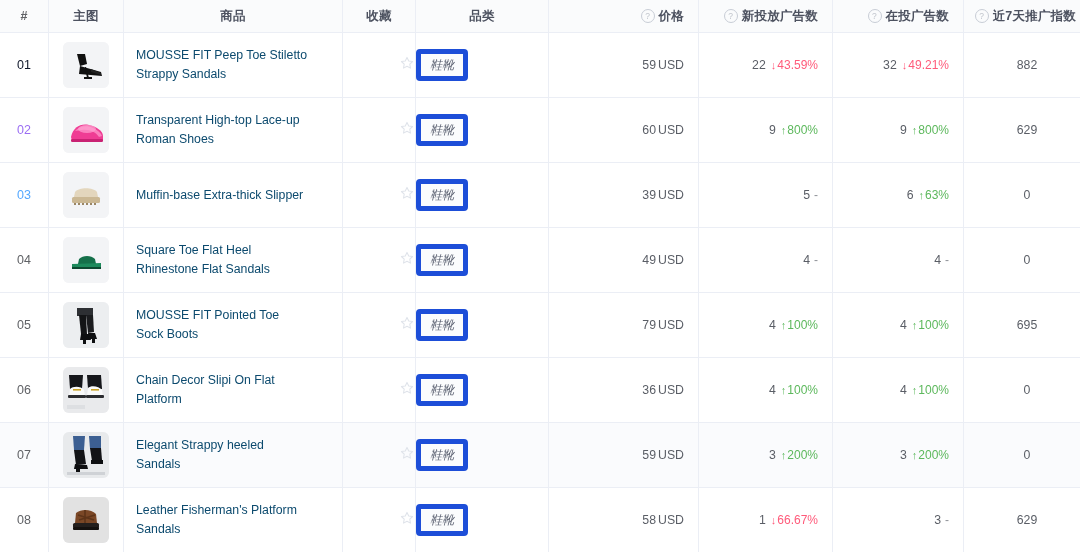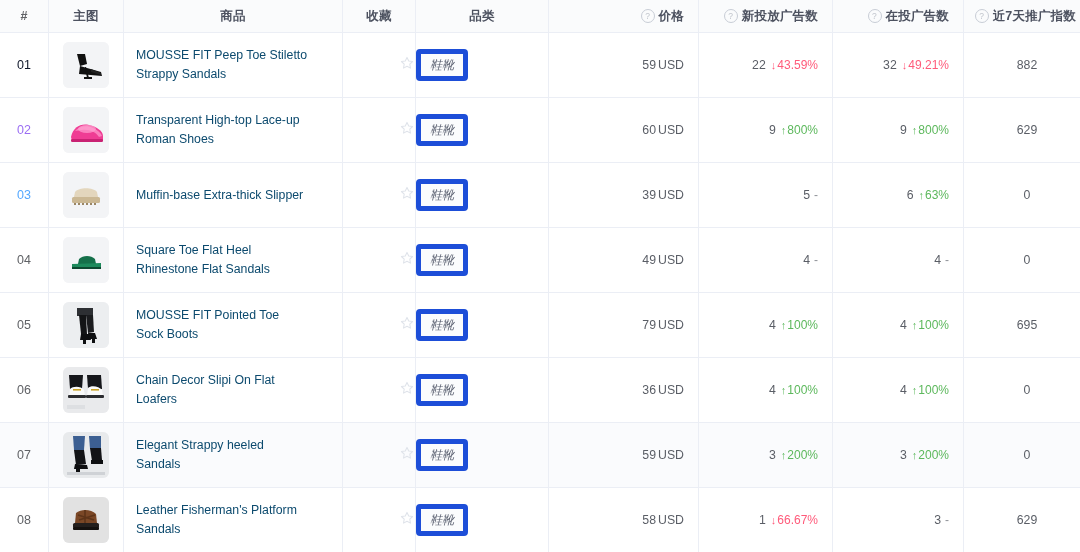--- a/index.html
+++ b/index.html
@@ -391,21 +391,21 @@
         <rect x="23" y="28" width="18" height="3" rx="1" fill="#2b2c30"></rect>
         <rect x="10" y="22" width="8" height="1.6" fill="#c9a227"></rect>
         <rect x="28" y="22" width="8" height="1.6" fill="#c9a227"></rect>
         <rect x="4" y="38" width="18" height="4" fill="#dddfe2"></rect>
               </svg></div>
           </div>
     </td>
     <td class="c-name">
           <div class="pname">
             <div>Chain Decor Slipi On Flat</div>
-            <div>Loafers</div>
+            <div>Platform</div>
           </div>
         </td>
     <td class="c-fav">
       <span class="star"><svg viewBox="0 0 24 24" width="16" height="16" fill="none" stroke="currentColor" stroke-width="1.6" stroke-linejoin="round">
               <path d="M12 3.6l2.6 5.3 5.8.85-4.2 4.1 1 5.8-5.2-2.75L6.8 19.65l1-5.8-4.2-4.1 5.8-.85z"></path>
             </svg></span>
     </td>
     <td class="c-cat">
       <span class="badge">鞋靴</span>
     </td>

